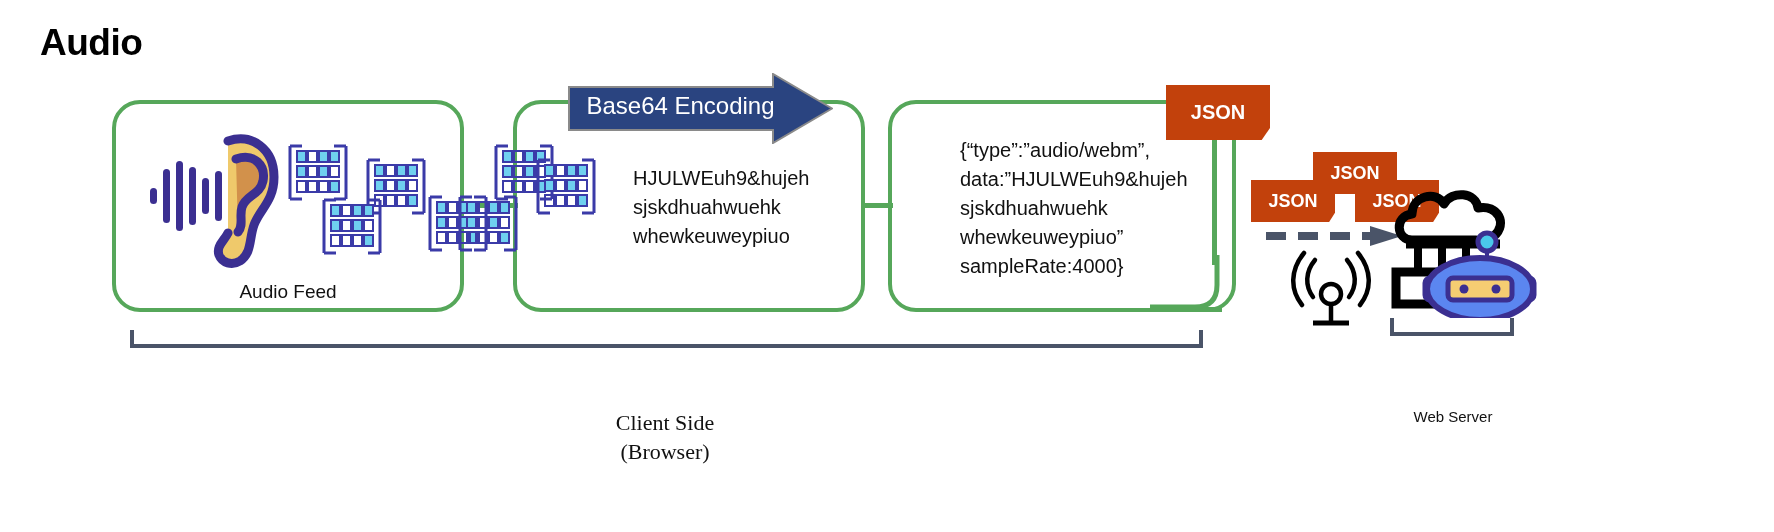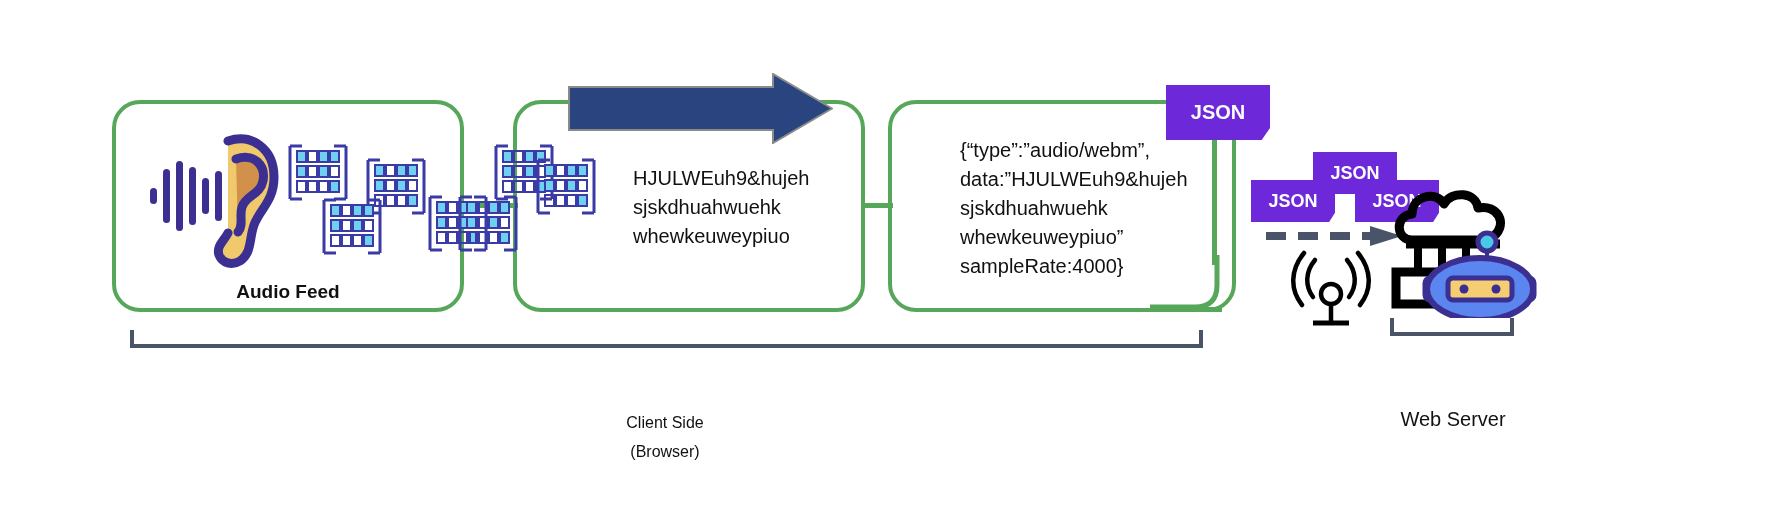--- a/index.html
+++ b/index.html
@@ -12,21 +12,21 @@
   #page-title{position:absolute;left:40px;top:22px;font-size:37px;font-weight:bold;
               letter-spacing:-0.5px;color:#000;}
 
   
   .gbox{position:absolute;border:4px solid #56a75a;border-radius:28px;background:#fff;box-sizing:border-box;}
   #box-audio-feed{left:112px;top:100px;width:352px;height:212px;}
   #box-binary-text{left:513px;top:100px;width:352px;height:212px;}
   #box-json{left:888px;top:100px;width:348px;height:212px;}
 
   .box-caption{position:absolute;font-size:19px;color:#111;text-align:center;white-space:nowrap;}
-  #caption-audio-feed{left:112px;top:281px;width:352px;font-weight:bold;}
+  #caption-audio-feed{left:112px;top:281px;width:352px;}
   #caption-binary-text{left:513px;top:281px;width:352px;}
 
   
   .pipe{position:absolute;background:#56a75a;}
   #pipe-1{left:460px;top:203px;width:58px;height:5px;}
   #pipe-2{left:861px;top:203px;width:32px;height:5px;}
 
   
   #audio-feed-icon{position:absolute;left:148px;top:133px;width:132px;height:136px;}
   #binary-group-1{position:absolute;left:288px;top:140px;width:210px;height:125px;}
@@ -36,21 +36,21 @@
   #base64-arrow{position:absolute;left:568px;top:73px;width:265px;height:71px;}
   #base64-arrow-label{position:absolute;left:568px;top:92px;width:225px;text-align:center;
      color:#ffffff;font-size:24px;white-space:nowrap;pointer-events:none;}
 
   
   .txtblock{position:absolute;font-size:20px;line-height:29px;color:#111;white-space:pre-line;}
   #base64-text{left:633px;top:164px;width:190px;}
   #json-text{left:960px;top:136px;width:260px;}
 
   
-  .jsonbadge{position:absolute;background:#6d28d9;color:#fff;font-weight:bold;
+  .jsonbadge{position:absolute;background:#c2410c;color:#fff;font-weight:bold;
              display:flex;align-items:center;justify-content:center;}
   #json-badge-main{left:1166px;top:85px;width:104px;height:55px;font-size:20px;
       clip-path:polygon(0 0,100% 0,100% 78%,92% 100%,0 100%);}
   #json-badge-top{left:1313px;top:152px;width:84px;height:42px;font-size:18px;
       clip-path:polygon(0 0,100% 0,100% 78%,93% 100%,0 100%);}
   #json-badge-left{left:1251px;top:180px;width:84px;height:42px;font-size:18px;
       clip-path:polygon(0 0,100% 0,100% 78%,93% 100%,0 100%);}
   #json-badge-right{left:1355px;top:180px;width:84px;height:42px;font-size:18px;
       clip-path:polygon(0 0,100% 0,100% 78%,93% 100%,0 100%);}
 
@@ -71,29 +71,30 @@
 
   
   #client-bracket{position:absolute;left:130px;top:330px;width:1073px;height:18px;
       border-left:4px solid #4a5468;border-right:4px solid #4a5468;border-bottom:4px solid #4a5468;
       box-sizing:border-box;}
   #server-bracket{position:absolute;left:1390px;top:318px;width:124px;height:18px;
       border-left:4px solid #4a5468;border-right:4px solid #4a5468;border-bottom:4px solid #4a5468;
       box-sizing:border-box;}
 
   #client-side-label{position:absolute;left:430px;top:408px;width:470px;text-align:center;
-      font-size:16px;line-height:29px;color:#111;white-space:pre-line;}
+      font-size:22px;line-height:29px;color:#111;white-space:pre-line;font-family:Liberation Serif, serif;}
   #web-server-label{position:absolute;left:1372px;top:408px;width:162px;text-align:center;
-      font-size:20px;color:#111;}
+      font-size:15px;color:#111;}
 </style>
 </head>
 <body>
 
 <div class="stage">
 
+  <div id="page-title">Audio</div>
 
   <div class="gbox" id="box-audio-feed"></div>
   <div class="gbox" id="box-binary-text"></div>
   <div class="gbox" id="box-json"></div>
 
   <div class="pipe" id="pipe-1"></div>
   <div class="pipe" id="pipe-2"></div>
 
   <svg id="audio-feed-icon" viewBox="0 0 132 136">
     <g fill="#3b2f91">
@@ -138,20 +139,21 @@
 
   <svg id="binary-group-2" viewBox="0 0 140 125">
     <use href="#bb" x="36" y="4"></use>
     <use href="#bb" x="78" y="18"></use>
     <use href="#bb" x="0" y="55"></use>
   </svg>
 
   <svg id="base64-arrow" viewBox="0 0 265 71">
     <path d="M1 14 H205 V1 L264 35.5 L205 70 V57 H1 Z" fill="#2a4480" stroke="#8a8a8a" stroke-width="2"></path>
   </svg>
+  <div id="base64-arrow-label">Base64 Encoding</div>
 
   <div class="txtblock" id="base64-text">HJULWEuh9&amp;hujeh
 sjskdhuahwuehk
 whewkeuweypiuo</div>
   <div class="txtblock" id="json-text">{“type”:”audio/webm”,
 data:”HJULWEuh9&amp;hujeh
 sjskdhuahwuehk
 whewkeuweypiuo”
 sampleRate:4000}</div>
 

